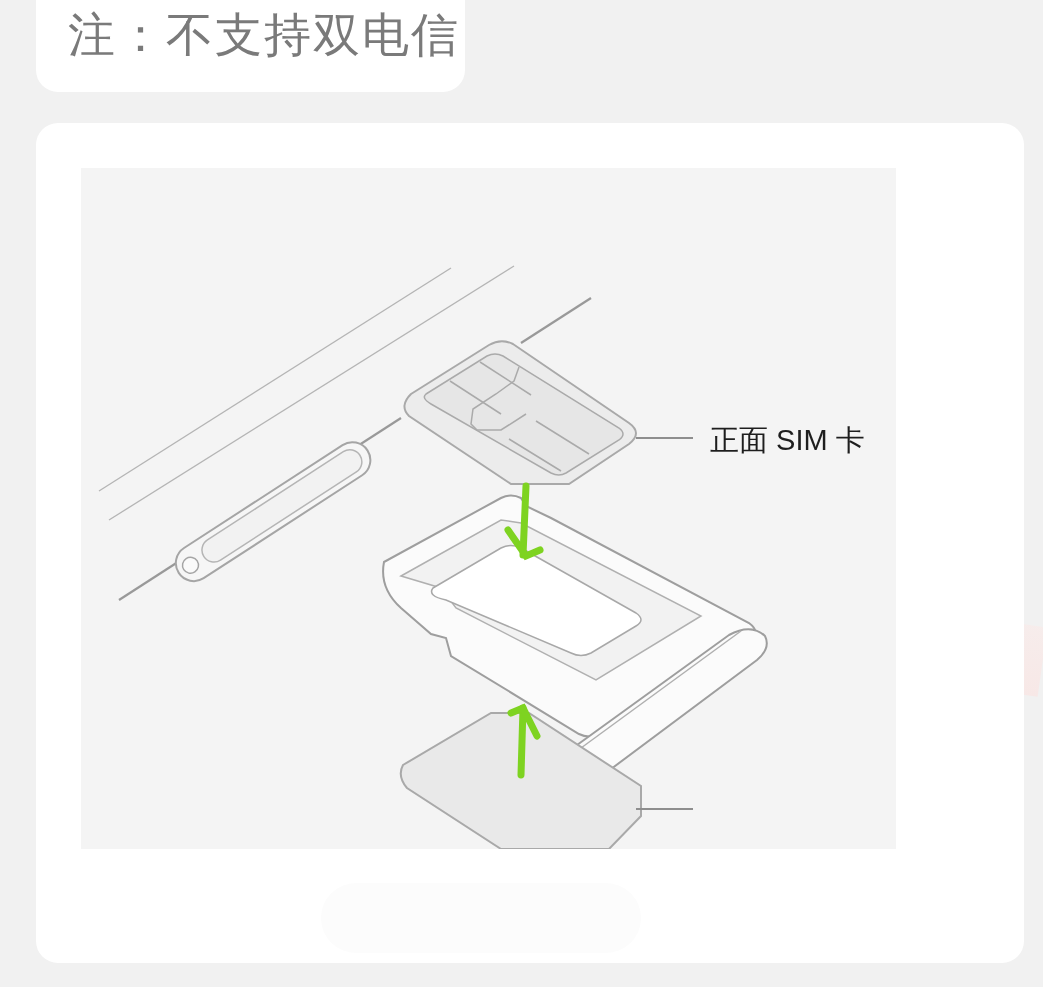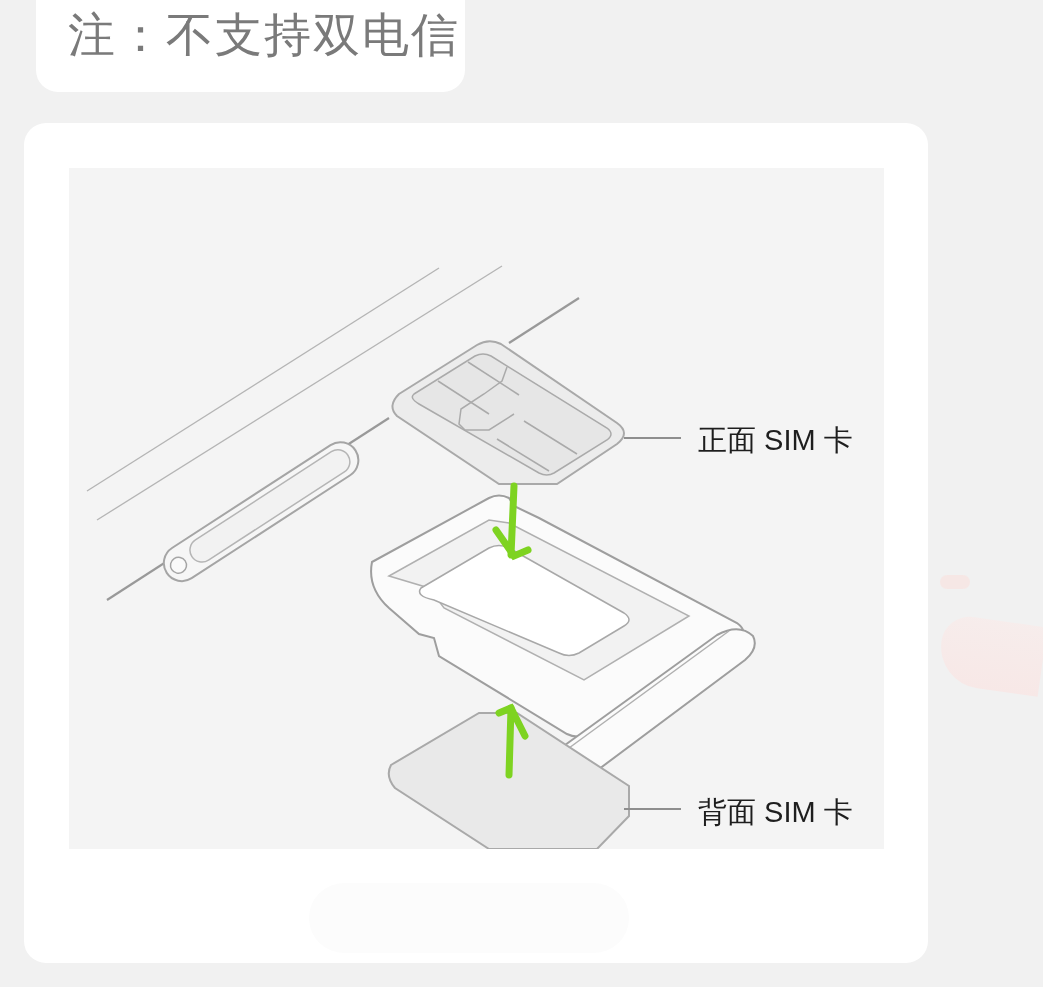--- a/index.html
+++ b/index.html
@@ -25,23 +25,23 @@
       position: absolute;
       left: 32px;
       top: 34px;
       font-size: 47px;
       letter-spacing: 2px;
       color: #7a7a7a;
       white-space: nowrap;
     }
     .image-card {
       position: absolute;
-      left: 24px;
+      left: 36px;
       top: 123px;
-      width: 904px;
+      width: 988px;
       height: 840px;
       background: #ffffff;
       border-radius: 22px;
     }
     .illustration {
       position: absolute;
       left: 45px;
       top: 45px;
       width: 815px;
       height: 681px;
@@ -143,16 +143,15 @@
       </g>
 
       <g stroke="#7ed321" stroke-width="7" stroke-linecap="round" fill="none">
         <line x1="445" y1="318" x2="442" y2="387"></line>
         <polyline points="427,362 445,388 459,382"></polyline>
         <line x1="440" y1="607" x2="442" y2="540"></line>
         <polyline points="430,545 442,540 456,568"></polyline>
       </g>
     </svg>
     <div class="label label-front">正面 SIM 卡</div>
-    <div class="label label-back">背面 SIM 卡</div>
   </div>
   <div class="ghost-smudge"></div>
 </div>
 
 </body></html>

